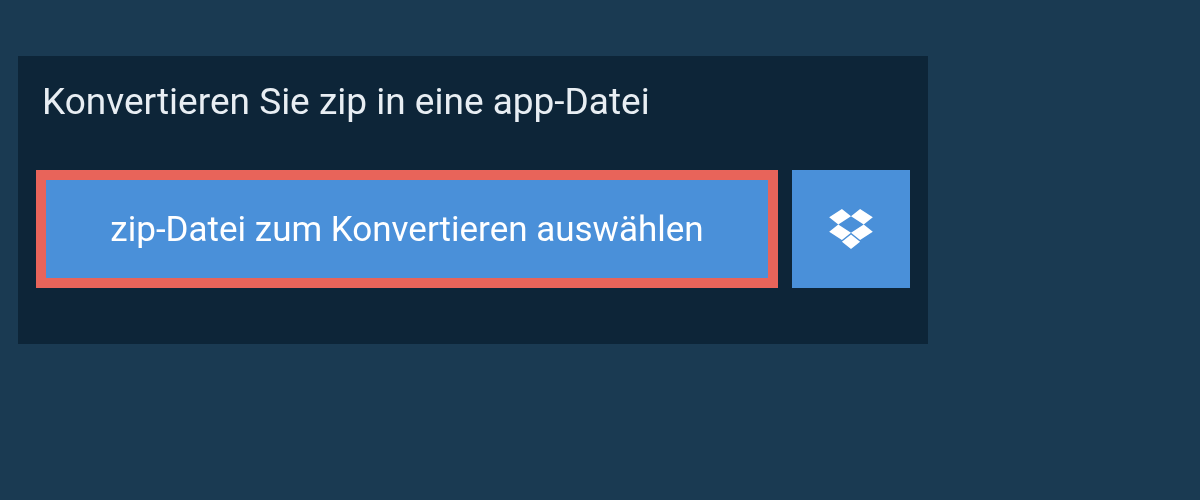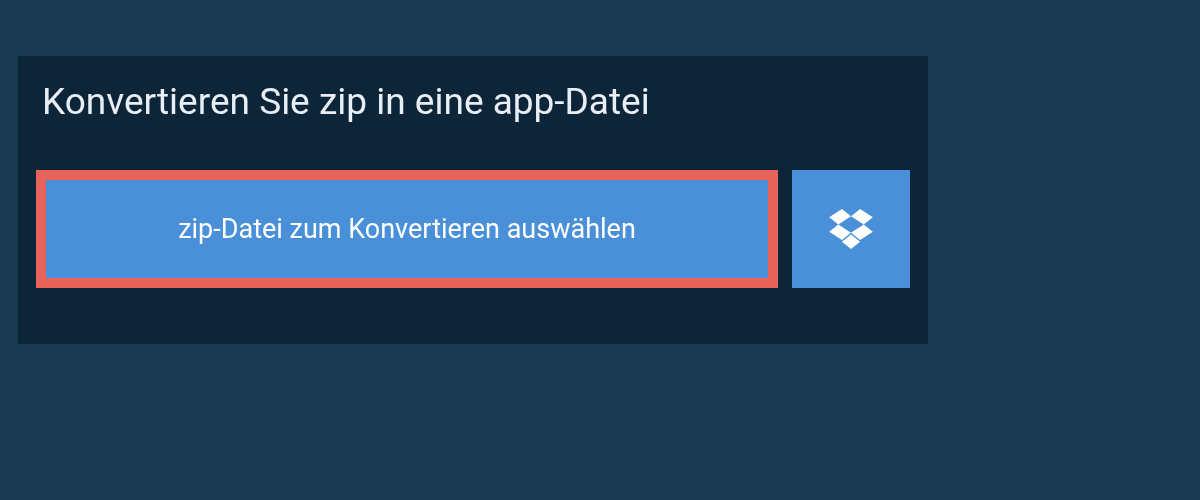--- a/index.html
+++ b/index.html
@@ -46,21 +46,21 @@
       height: 118px;
       background: #4a90d9;
       border: 10px solid #e8645a;
       display: flex;
       align-items: center;
       justify-content: center;
       cursor: pointer;
     }
     .select-file-btn-text {
       color: #ffffff;
-      font-size: 27px;
+      font-size: 35px;
       font-weight: 400;
     }
     .dropbox-btn {
       width: 118px;
       height: 118px;
       background: #4a90d9;
       display: flex;
       align-items: center;
       justify-content: center;
       cursor: pointer;

